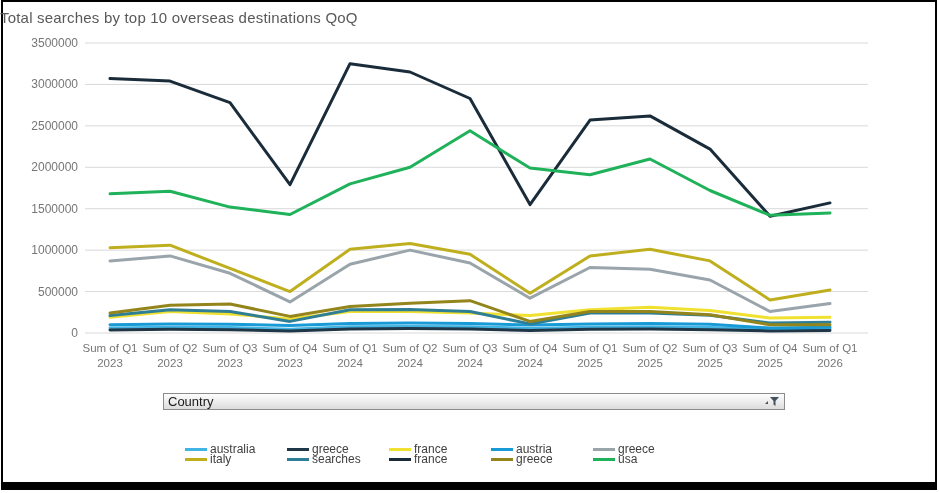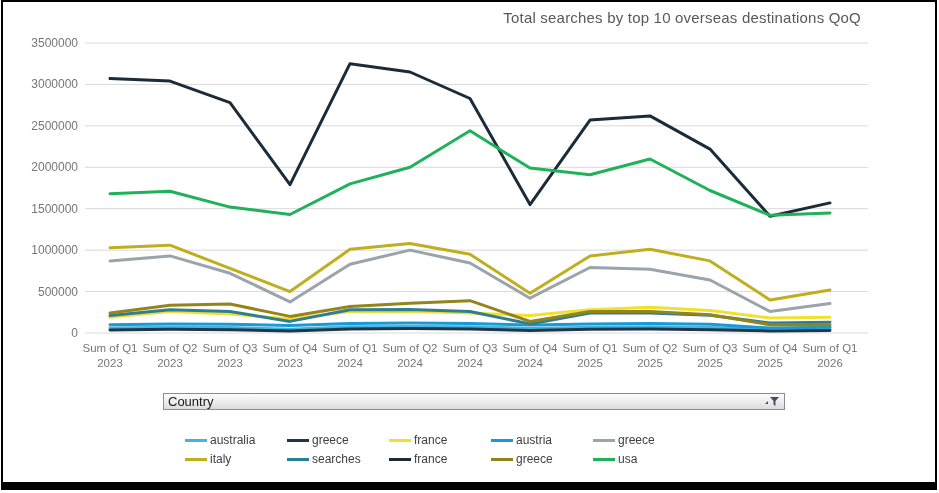--- a/index.html
+++ b/index.html
@@ -1,31 +1,31 @@
 <!DOCTYPE html>
 <html><head>
 <meta charset="utf-8">
 <style>
   html,body{margin:0;padding:0;background:#fff;}
   body{width:939px;height:493px;position:relative;overflow:hidden;
        font-family:"Liberation Sans","DejaVu Sans",sans-serif;}
   .frame{position:absolute;left:1px;top:0;right:2px;bottom:3px;
          border:2px solid #000;border-bottom:8px solid #000;background:#fff;box-sizing:border-box;}
-  .chart-title{position:absolute;left:0;top:9px;width:861px;text-align:right;
+  .chart-title{position:absolute;left:0;top:9px;width:861px;text-align:left;
                font-size:15px;color:#595959;letter-spacing:.2px;}
   #plot{position:absolute;left:0;top:0;}
   .country-bar{position:absolute;left:163px;top:393px;width:612px;height:15px;
                border:1px solid #8C8C8C;box-sizing:content-box;
                background:linear-gradient(#FDFDFD,#ECECEC 55%,#DCDCDC);
                display:flex;align-items:center;justify-content:space-between;
                padding:0 4px;font-size:13px;color:#1A1A1A;cursor:default;}
   .funnel{display:flex;align-items:center;gap:1px;}
   .legend-row{position:absolute;left:185px;display:grid;
               grid-template-columns:repeat(5,102px);height:14px;}
-  .legend-row.r1{top:433px;text-align:center;}
+  .legend-row.r1{top:442px;text-align:center;}
   .legend-row.r2{top:452px;}
   .legend-item{display:flex;align-items:center;font-size:12px;color:#404040;}
   .swatch{display:inline-block;width:22px;height:3px;margin-right:3px;flex:0 0 22px;}
   .values-btn{position:absolute;left:7px;top:490px;height:15px;padding:1px 7px 2px 7px;
               border:1px solid #8A8A8A;border-right-color:#6E6E6E;border-bottom-color:#6E6E6E;
               background:linear-gradient(#F7F7F7,#DADADA);
               font-size:11px;color:#1A1A1A;display:inline-flex;align-items:flex-end;
               box-shadow:1px 1px 0 #B5B5B5;cursor:default;margin-top:14px;}
 </style>
 </head>

